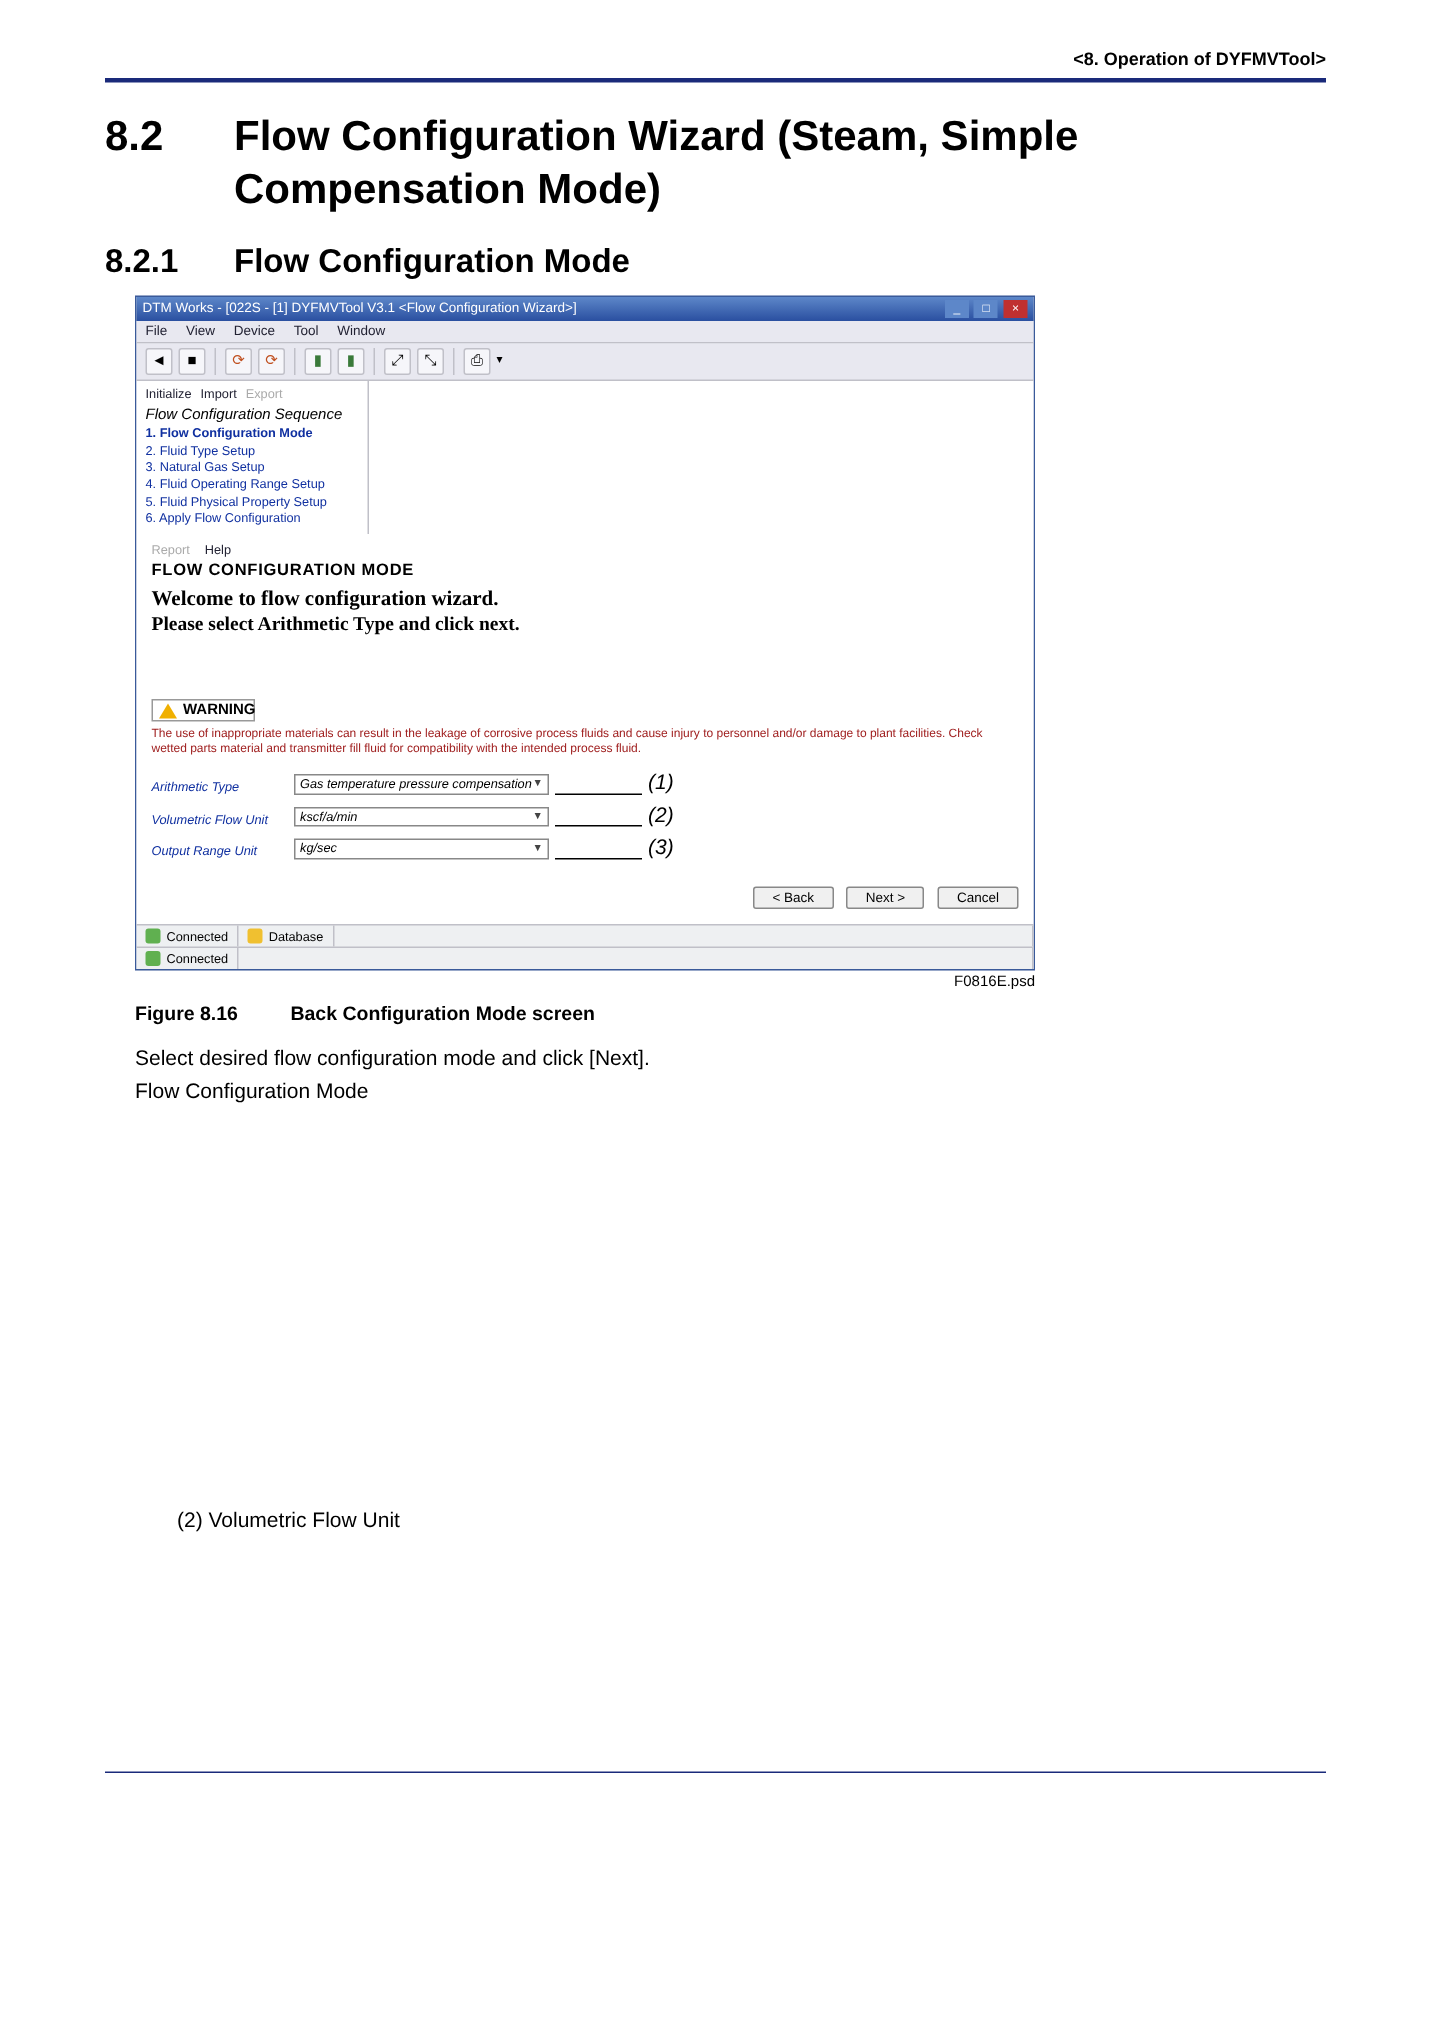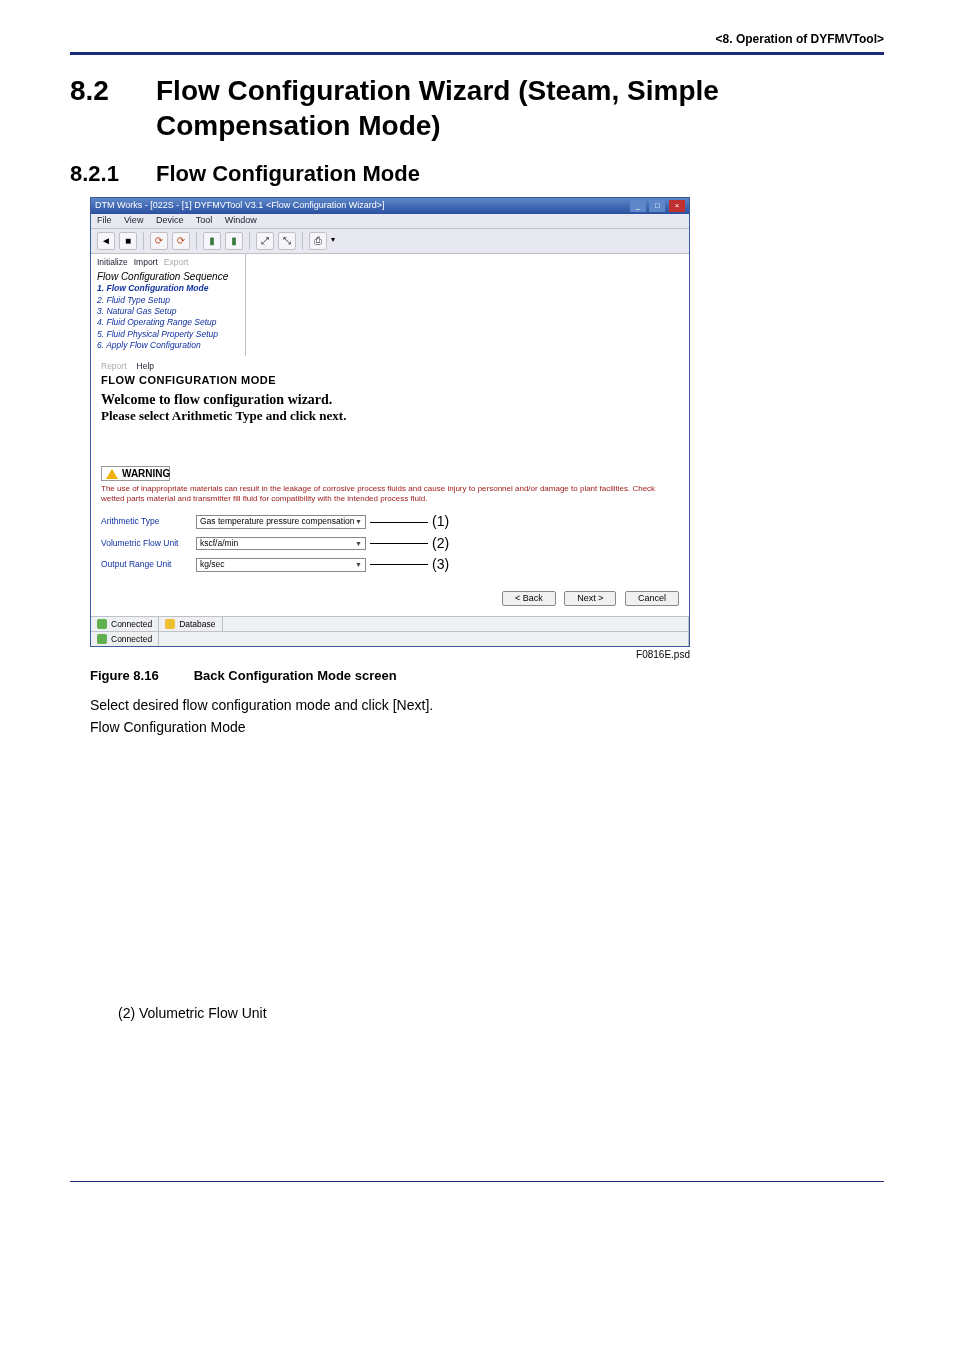--- a/index.html
+++ b/index.html
@@ -105,21 +105,21 @@
   .sidebar {
     width:155px;
     border-right:1px solid #c0c0c8;
     padding:4px 6px;
     font-size:8.5px;
     color:#1a3aa0;
   }
   .sidebar .tabhdr { display:flex; gap:6px; margin-bottom:4px; color:#223;}
   .sidebar .tabhdr span.dis { color:#aaa; }
   .sidebar .seqtitle { color:#000; margin:4px 0 2px 0; font-size:10px;font-style:italic;}
-  .sidebar .step { margin:2px 0; color:#1030a0;font-style:italic; }
+  .sidebar .step { margin:2px 0; color:#1030a0; }
   .sidebar .step.active { font-weight:bold; }
   .mainpane {
     flex:1;
     padding:6px 10px 10px 10px;
     position:relative;
   }
   .mainpane .tabhdr { display:flex; gap:10px; color:#223; font-size:8.5px; margin-bottom:2px;}
   .mainpane .tabhdr span.dis{color:#aaa;}
   .pane-title {
     font-weight:bold;
@@ -137,21 +137,21 @@
     margin-top:43px;
   }
   .warnicon {
     width:0;height:0;
     border-left:6px solid transparent;
     border-right:6px solid transparent;
     border-bottom:10px solid #f0b000;
     position:relative;
   }
   .warntext { font-size:8px; color:#a02020; margin:3px 0 10px 0; line-height:1.25;}
-  .formrow { display:flex; align-items:center; margin:6px 0; position:relative;}
+  .formrow { display:flex; align-items:flex-end; margin:6px 0; position:relative;font-style:italic;}
   .formrow .lbl { width:95px; font-size:8.5px; color:#1030a0;}
   .formrow .fld {
     width:170px;
     border:1px solid #888;
     background:#fff;
     padding:1px 3px;
     font-size:8.5px;
     display:flex;
     justify-content:space-between;
     align-items:center;

